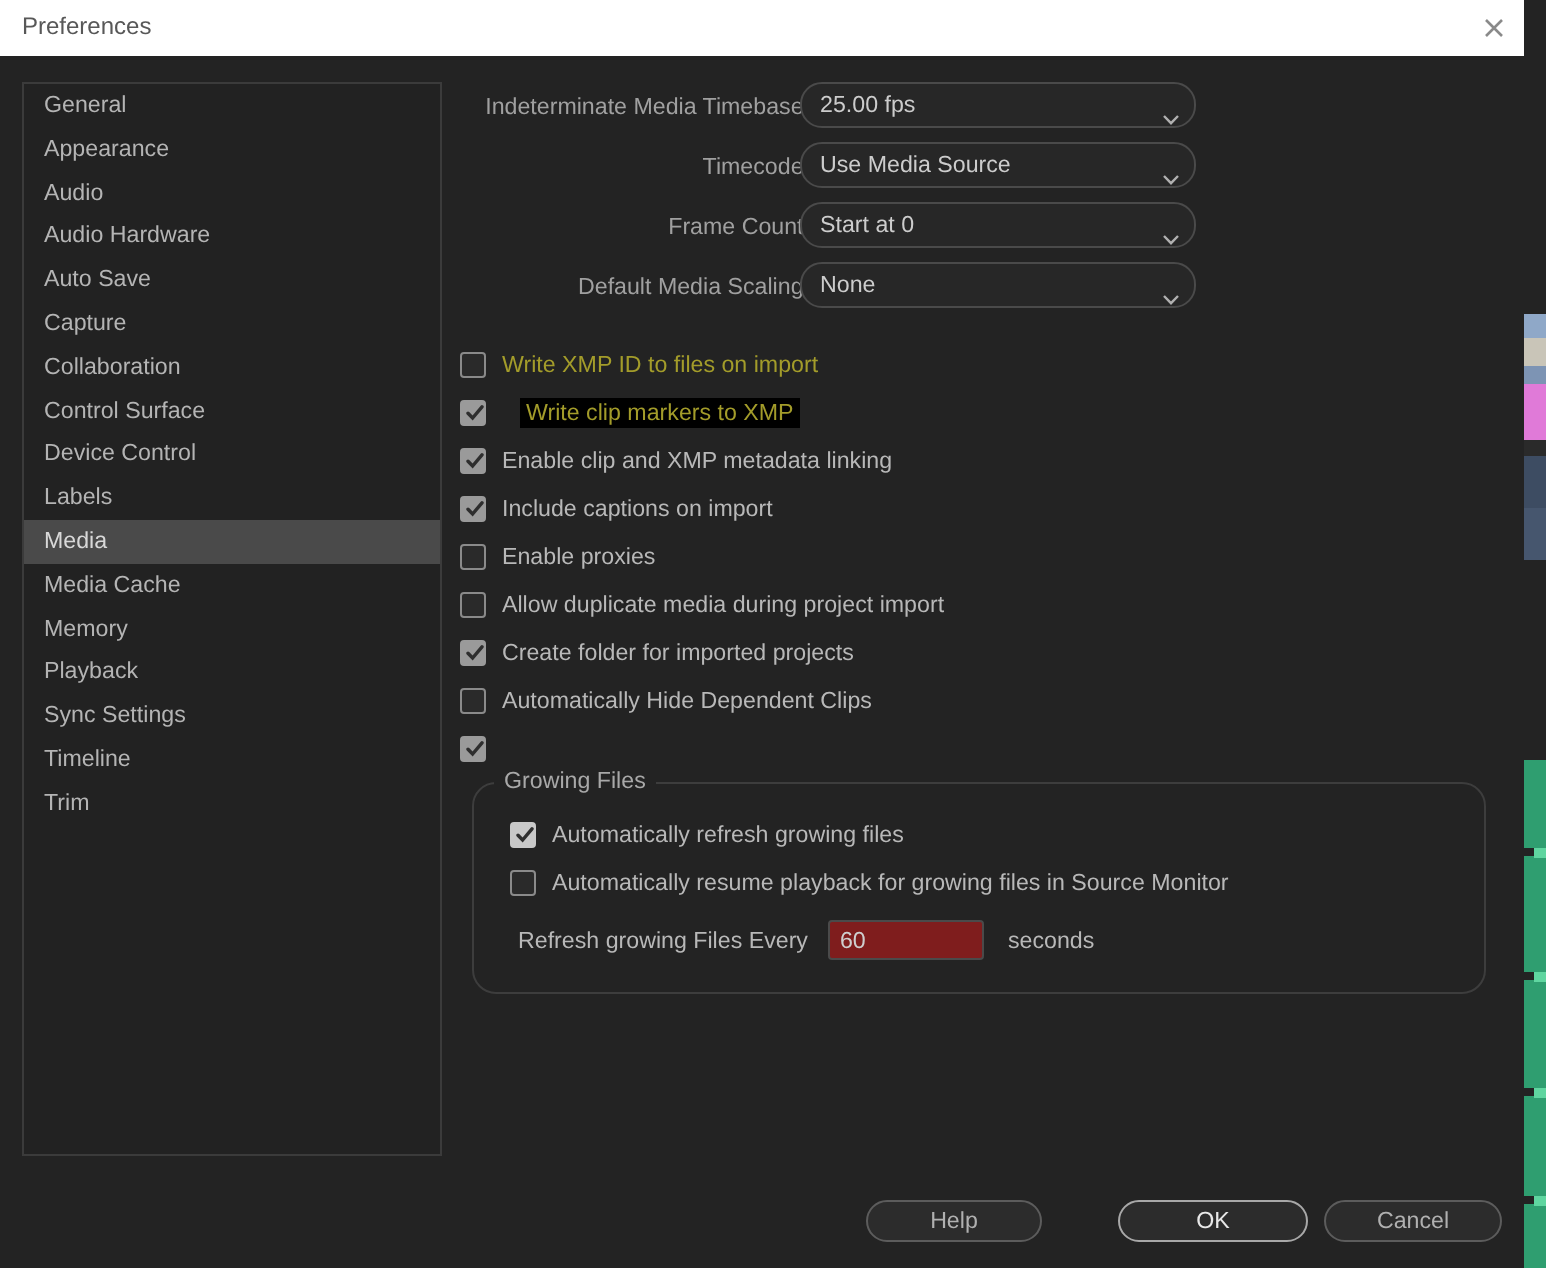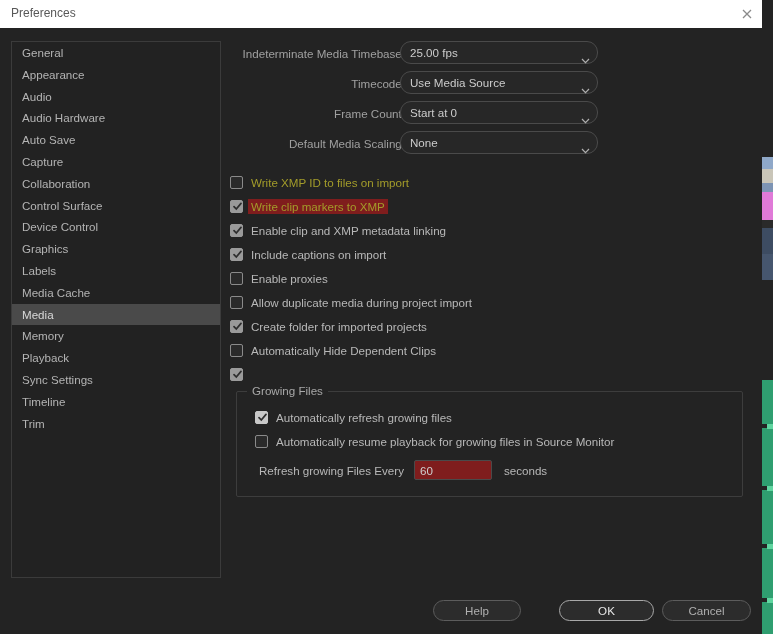--- a/index.html
+++ b/index.html
@@ -83,26 +83,26 @@
   }
   .cbox.checked { background: #9a9a9a; border-color: #9a9a9a; }
   .cbox.checked.bright { background: #c8c8c8; border-color: #c8c8c8; }
   .cbox .tick {
     position: absolute; left: 2px; top: 1px; width: 9px; height: 9px;
   }
   .cb-label {
     margin-left: 8px; font-size: 11.6px; color: #b8b8b8; white-space: nowrap;
   }
   .cb-row.hl .cb-label { color: #a39c2a; }
-  .cb-row.hl2 .cb-label { color: #a39c2a; background: #7f1d1d; padding: 1px 3px; margin-left: 5px; }
+  .cb-row.hl2 .cb-label { color: #a39c2a; background: #000000; padding: 1px 3px; margin-left: 17px; }
 
   
   #group {
     position: absolute; left: 236px; top: 391px; width: 507px; height: 106px;
-    border: 1px solid #3d3d3d; border-radius: 2px; padding-left: 44px;
+    border: 1px solid #3d3d3d; border-radius: 12px; padding-left: 44px;
   }
   #group-title {
     position: absolute; left: 10px; top: -8px;
     background: #232323; padding: 0 5px;
     font-size: 11.6px; color: #a8a8a8;
   }
   #group-inner { position: absolute; left: 18px; top: 13px; }
   #num-row { position: relative; height: 26px; display: flex; align-items: center; margin-top: 4px; }
   #num-label { font-size: 11.6px; color: #b8b8b8; margin-left: 4px; }
   #num-input {
@@ -165,24 +165,23 @@
     <div id="sidebar">
         <div class="side-item"><span>General</span></div>
         <div class="side-item"><span>Appearance</span></div>
         <div class="side-item"><span>Audio</span></div>
         <div class="side-item"><span>Audio Hardware</span></div>
         <div class="side-item"><span>Auto Save</span></div>
         <div class="side-item"><span>Capture</span></div>
         <div class="side-item"><span>Collaboration</span></div>
         <div class="side-item"><span>Control Surface</span></div>
         <div class="side-item"><span>Device Control</span></div>
-        <div class="side-item"><span>Graphics</span></div>
         <div class="side-item"><span>Labels</span></div>
+        <div class="side-item selected"><span>Media</span></div>
         <div class="side-item"><span>Media Cache</span></div>
-        <div class="side-item selected"><span>Media</span></div>
         <div class="side-item"><span>Memory</span></div>
         <div class="side-item"><span>Playback</span></div>
         <div class="side-item"><span>Sync Settings</span></div>
         <div class="side-item"><span>Timeline</span></div>
         <div class="side-item"><span>Trim</span></div>
       </div>
 
     <div id="pane">
       <div id="dropdown-rows">
           <div class="field-row">

